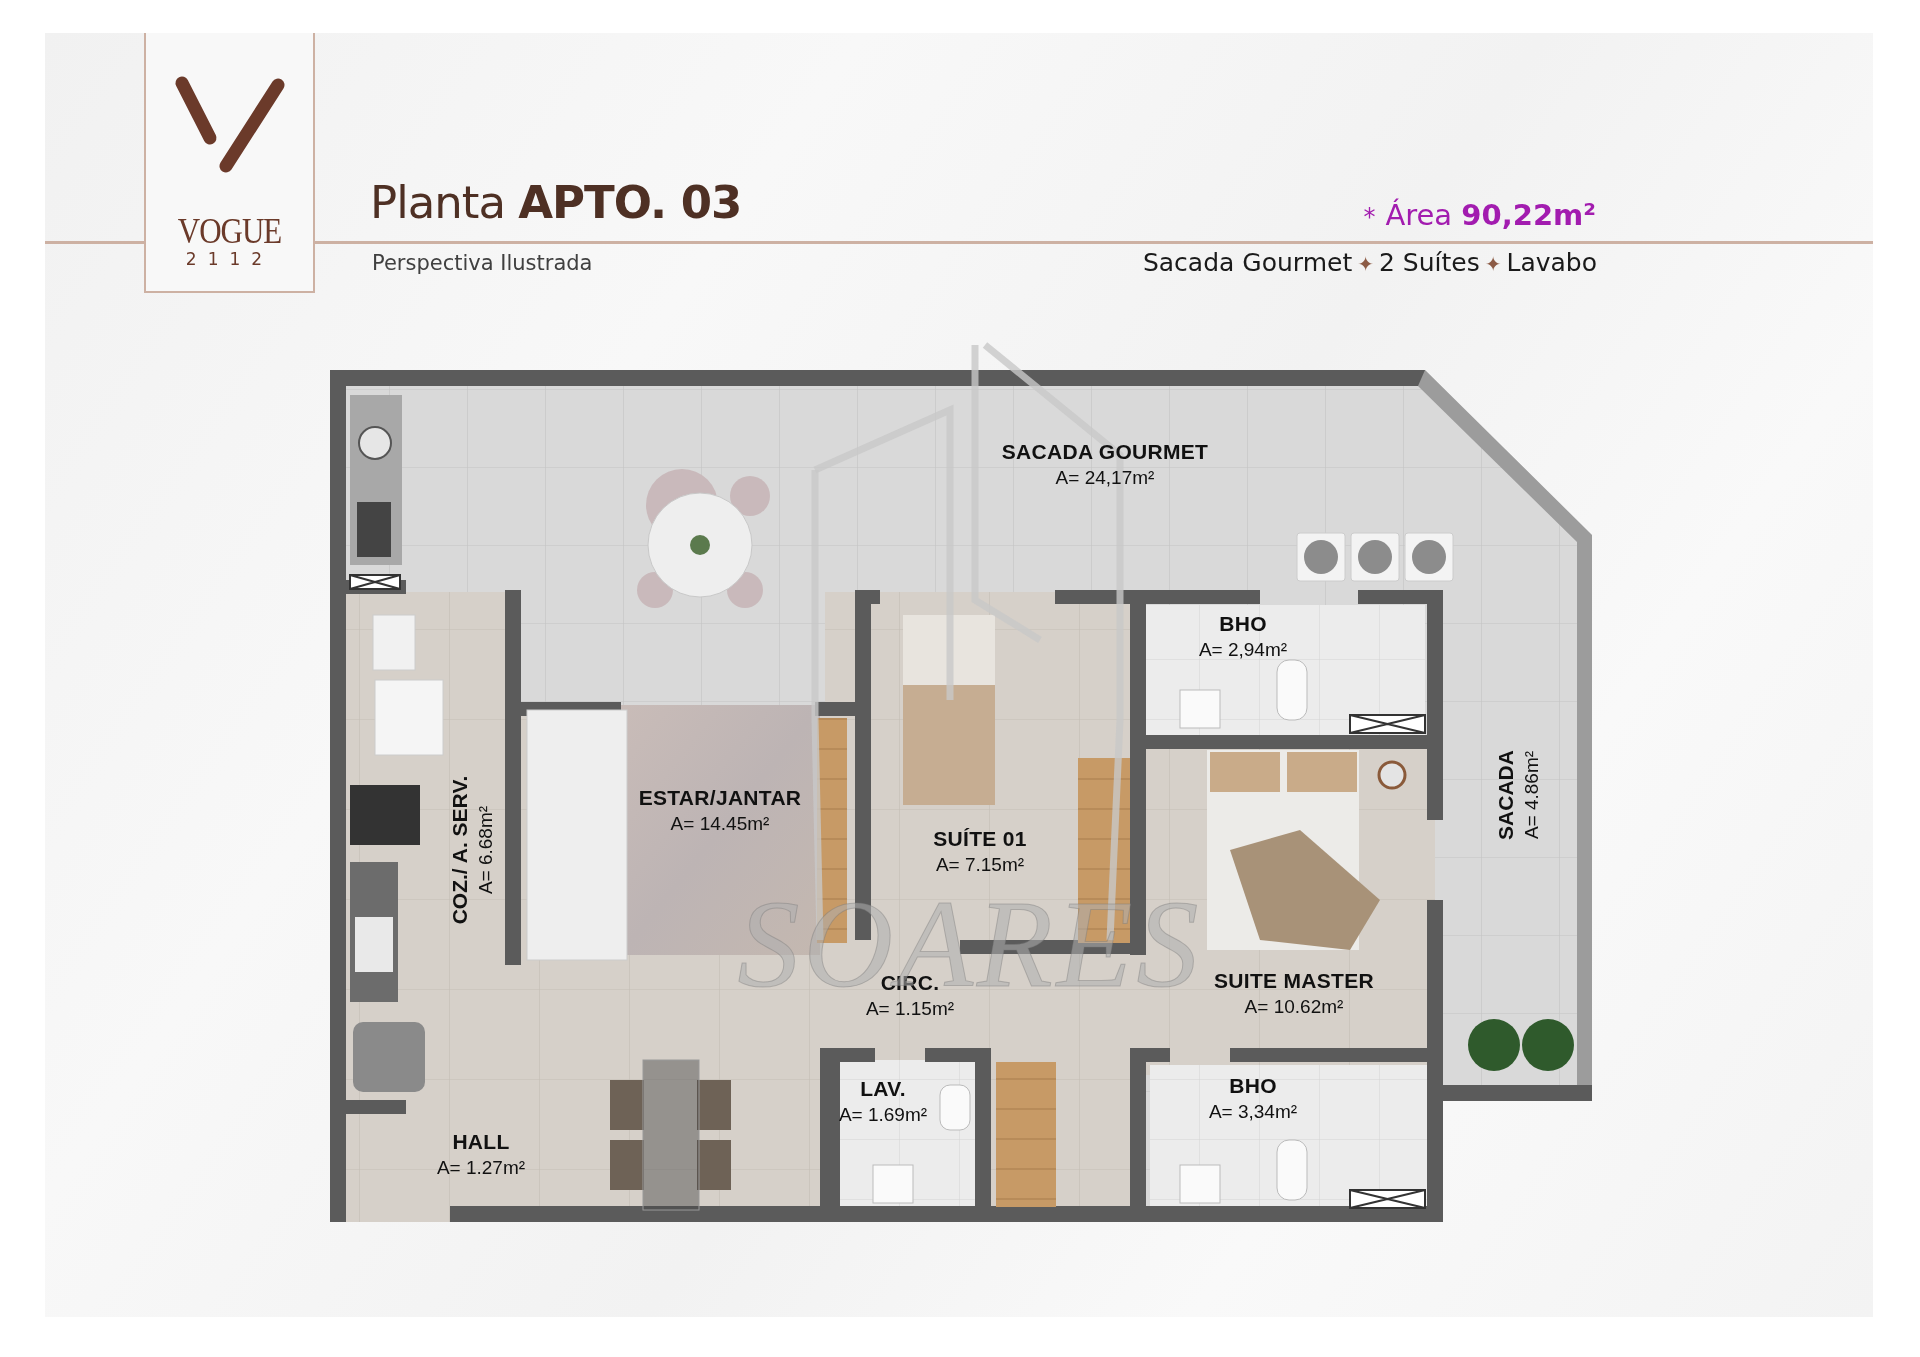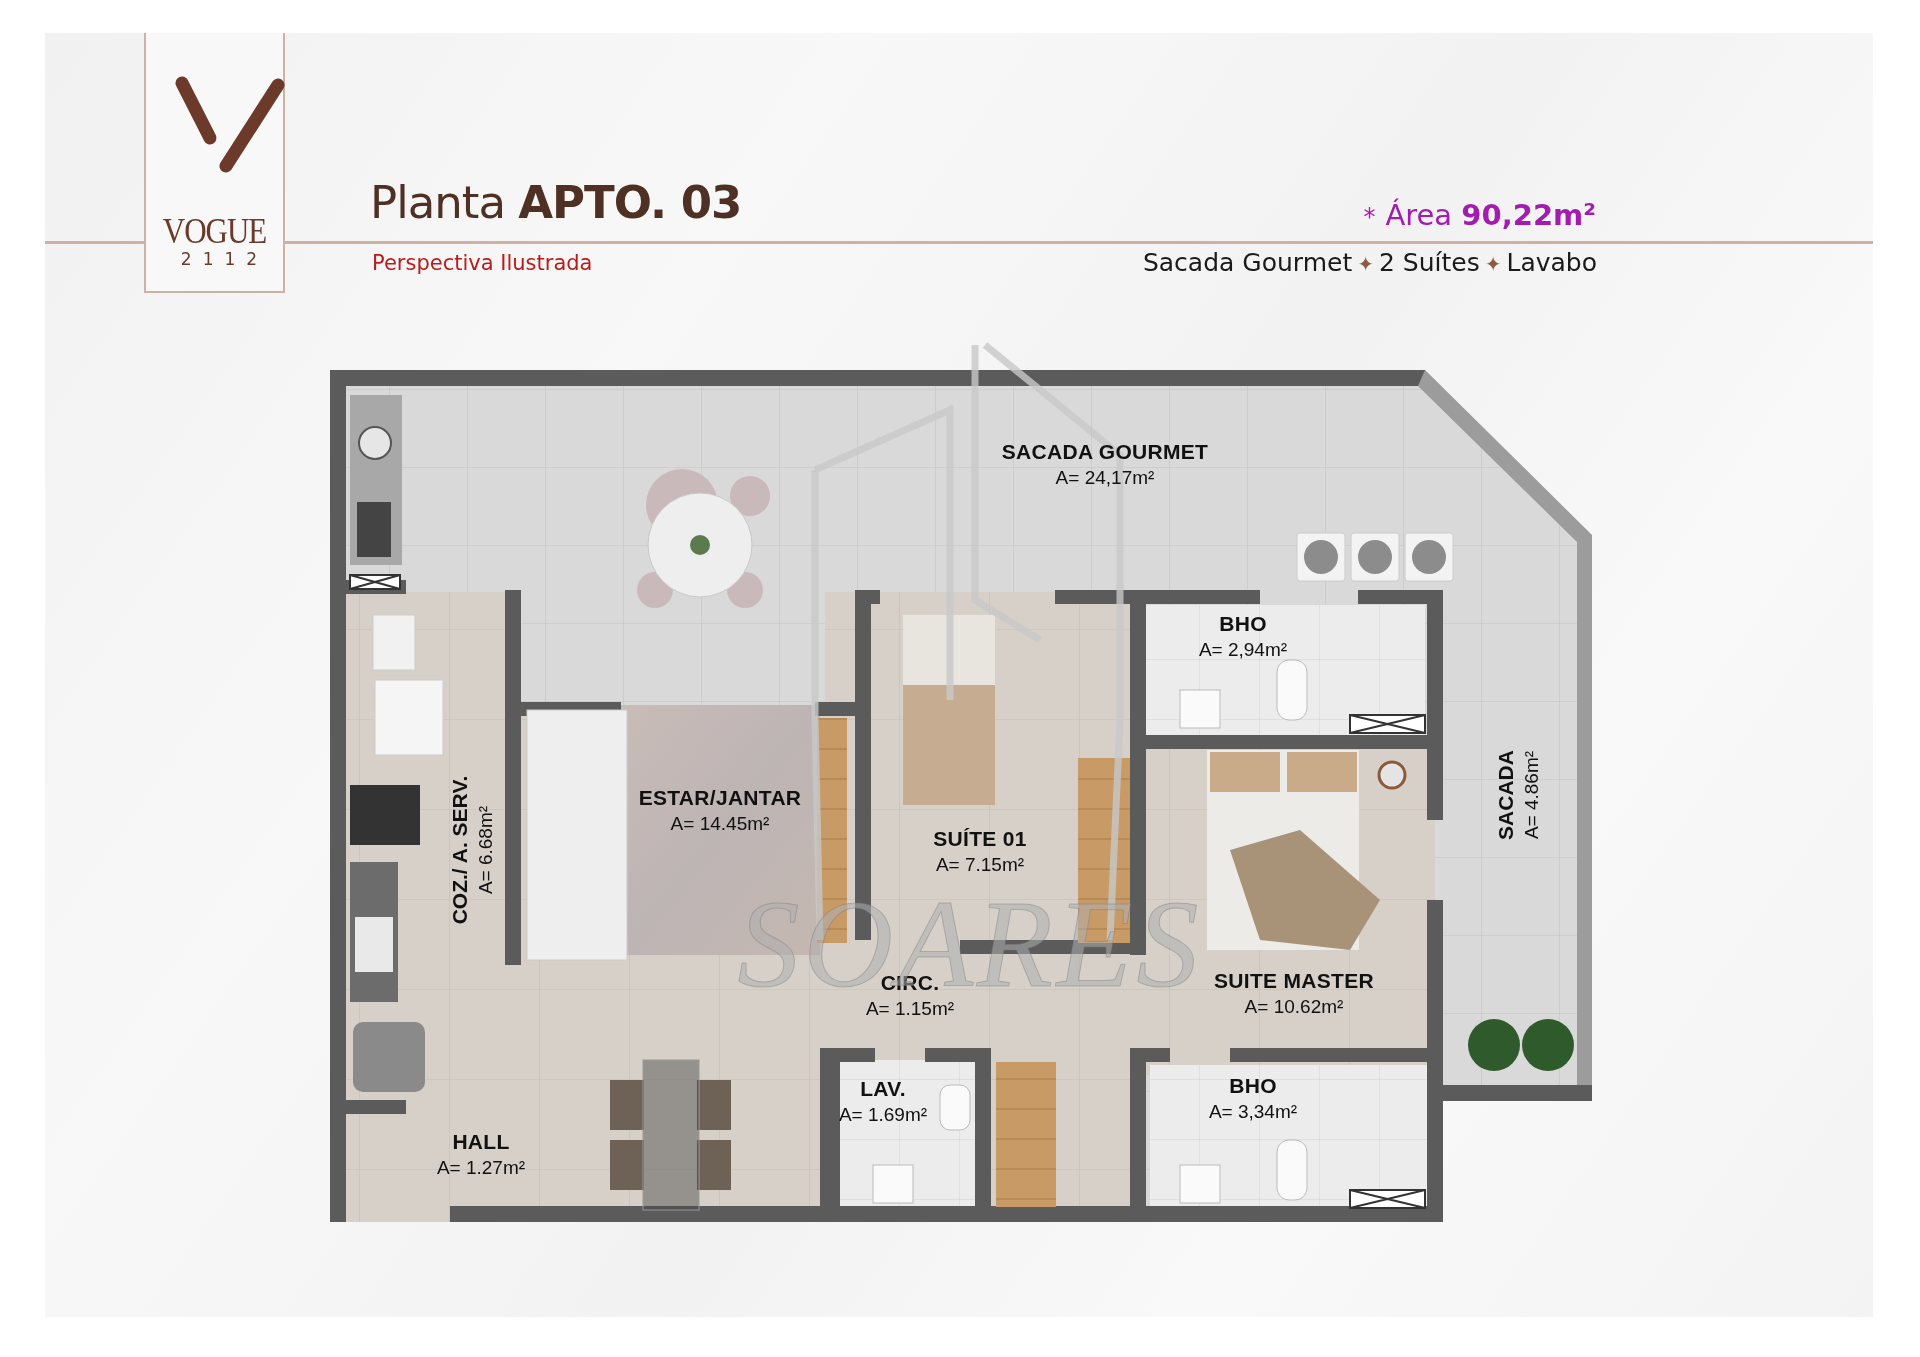--- a/index.html
+++ b/index.html
@@ -7,31 +7,31 @@
     width:1920px; height:1357px; position:relative; overflow:hidden;
     background:#ffffff;
     font-family:"Liberation Sans", sans-serif;
   }
   .card {
     position:absolute; left:45px; top:33px; width:1828px; height:1284px;
     background:linear-gradient(125deg,#f1f1f1 0%,#f8f8f8 30%,#f2f2f2 55%,#f9f9f9 75%,#f3f3f3 100%);
   }
   .hline { position:absolute; left:45px; top:241px; width:1828px; height:3px; background:#cdb1a3; }
   .logo-box {
-    position:absolute; left:144px; top:33px; width:141px; height:260px;
+    position:absolute; left:144px; top:33px; width:171px; height:260px;
     border:2px solid #cdb1a3; border-top:none; background:#f8f8f8; box-sizing:border-box;
   }
   .logo-svg { position:absolute; left:0; top:0; }
   .logo-word { position:absolute; left:0; width:100%; text-align:center; color:#6b3a2a; }
   .logo-vogue { top:180px; font-family:"Liberation Serif", serif; font-size:31px; letter-spacing:-1px; transform:scaleY(1.15); }
-  .logo-num { top:216px; font-family:"DejaVu Sans", sans-serif; font-size:17px; letter-spacing:11px; padding-left:10px; }
+  .logo-num { top:216px; font-family:"DejaVu Sans", sans-serif; font-size:17px; letter-spacing:11px; }
 
   .title { position:absolute; left:370px; top:176px; font-family:"DejaVu Sans", sans-serif; font-size:45px; color:#4e3024; letter-spacing:-1px; }
   .title b { font-weight:bold;text-align:center; }
-  .subtitle { position:absolute; left:372px; top:251px; font-family:"DejaVu Sans", sans-serif; font-size:21px; color:#b91c1c; }
+  .subtitle { position:absolute; left:372px; top:251px; font-family:"DejaVu Sans", sans-serif; font-size:21px; color:#404040; }
   .area-line { position:absolute; right:324px; top:198px; font-family:"DejaVu Sans", sans-serif; font-size:29px; color:#a21caf; }
   .area-line .star { font-size:24px; margin-right:10px; }
   .area-line b { font-weight:bold; }
   .feat-line { position:absolute; right:323px; top:248px; font-family:"DejaVu Sans", sans-serif; font-size:25px; color:#1a1a1a; }
   .feat-line .sep { color:#8c5b45; font-size:20px; margin:0 5px; }
 
   
   .plan { position:absolute; left:0; top:0; width:1920px; height:1357px; }
   .room-label { position:absolute; transform:translateX(-50%); text-align:center; color:#111; white-space:nowrap; }
   .room-label .nm { display:block; font-weight:bold; font-size:21px; letter-spacing:0.3px; }

